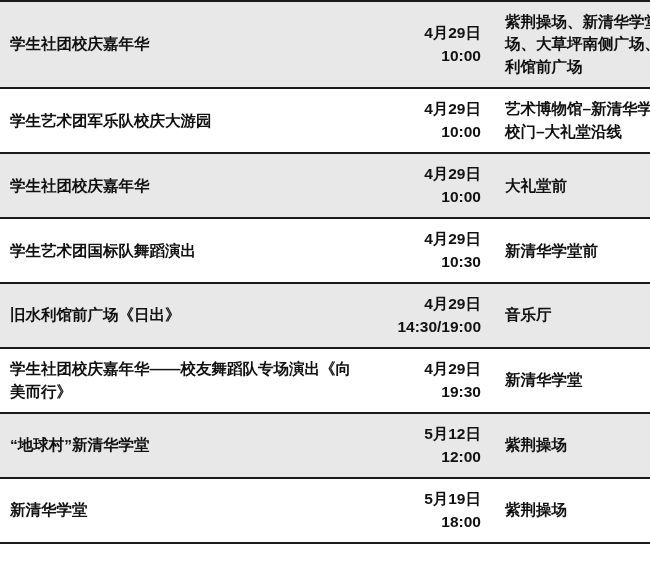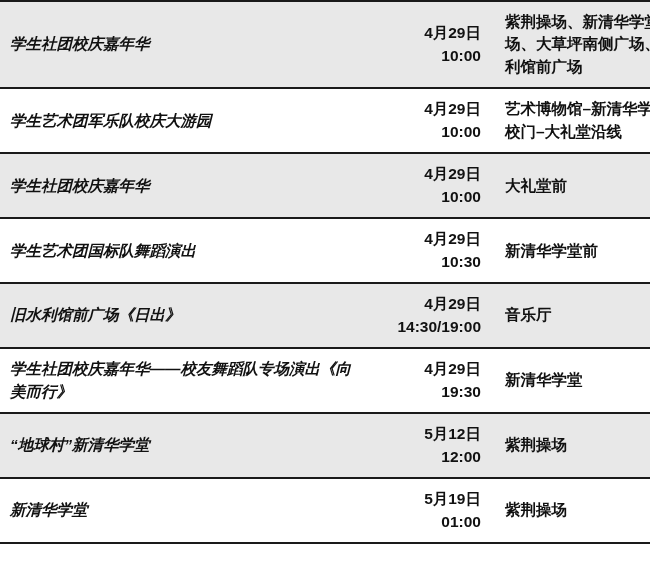--- a/index.html
+++ b/index.html
@@ -30,21 +30,20 @@
     color: #111111;
     font-size: 15.5px;
     line-height: 1.45;
     vertical-align: middle;
     padding: 9px 8px 9px 10px;
   }
   #schedule-table td.col-name {
     width: 355px;
     text-align: left;
     padding-left: 10px;
-    font-style: italic;
   }
   #schedule-table td.col-time {
     width: 98px;
     text-align: right;
     padding-right: 12px;
     white-space: pre-line;
   }
   #schedule-table td.col-place {
     width: 197px;
     text-align: left;
@@ -100,17 +99,17 @@
     </tr>
     <tr class="row-shaded">
       <td class="col-name">“地球村”新清华学堂</td>
       <td class="col-time">5月12日
 12:00</td>
       <td class="col-place">紫荆操场</td>
     </tr>
     <tr class="row-plain">
       <td class="col-name">新清华学堂</td>
       <td class="col-time">5月19日
-01:00</td>
+18:00</td>
       <td class="col-place">紫荆操场</td>
     </tr>
   </tbody>
 </table>
 
 </body></html>

